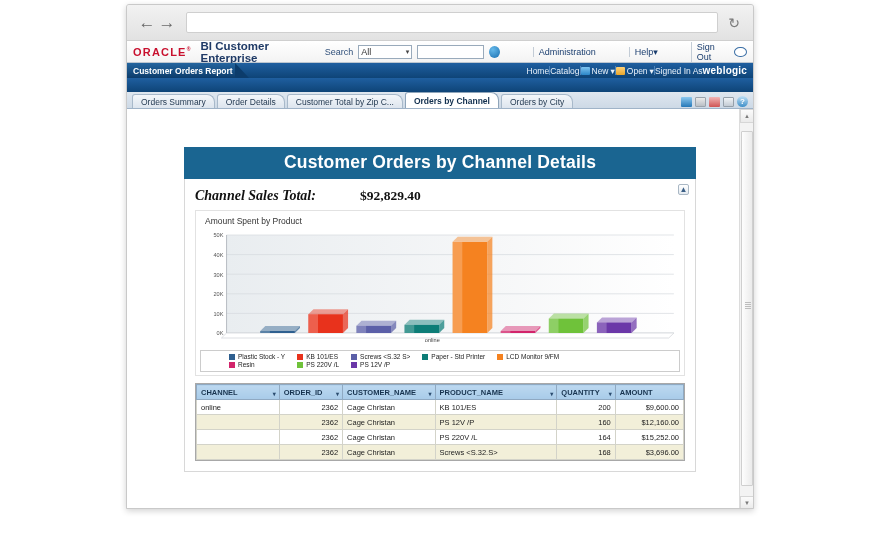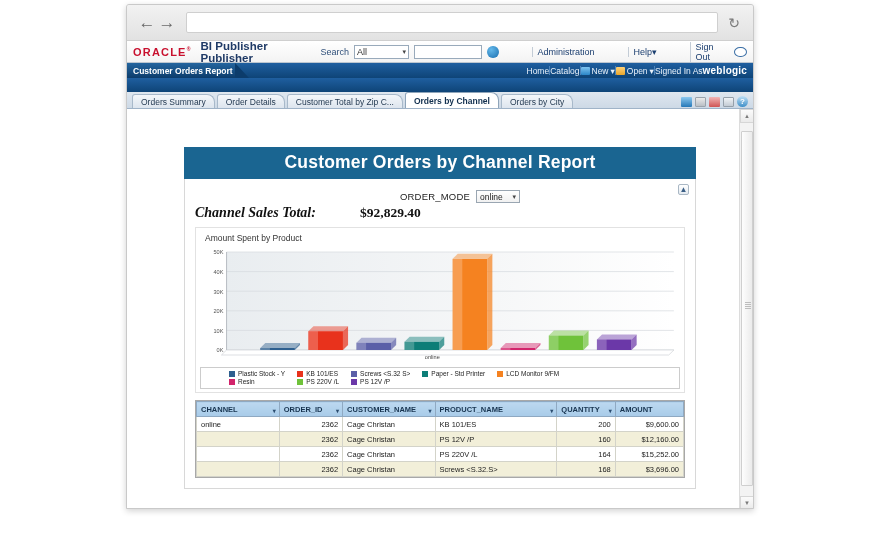--- a/index.html
+++ b/index.html
@@ -281,21 +281,21 @@
       <div class="urlbar">
         <input type="text" value="" placeholder="" style="">
       </div>
       <div class="reload-icon">↻</div>
     </div>
 
     <div class="viewport">
 
       <div class="bi-header">
         <span class="oracle-logo"><span>ORACLE</span><sup>®</sup></span>
-        <span class="bi-title">BI Publisher Publisher</span>
+        <span class="bi-title">BI Customer Enterprise</span>
 
         <div class="hdr-right">
           <span class="search-lbl">Search</span>
           <div class="search-select">
             <span>All</span>
             <span class="caret">▾</span>
           </div>
           <div class="search-input">
             <input type="text" value="" style="">
           </div>
@@ -345,33 +345,26 @@
           <span class="tb-ico tb-red"></span>
           <span class="tb-ico tb-list"></span>
           <span class="tb-help">?</span>
         </div>
       </div>
 
       <div class="canvas">
 
         <div class="report-wrap">
 
-          <div class="report-title">Customer Orders by Channel Report</div>
+          <div class="report-title">Customer Orders by Channel Details</div>
 
           <div class="report-body">
 
             <div class="collapse-btn">▲</div>
 
-            <div class="param-row">
-              <span class="param-label">ORDER_MODE</span>
-              <div class="param-select">
-                <span>online</span>
-                <span class="caret">▾</span>
-              </div>
-            </div>
 
             <div class="total-row">
               <span class="total-label">Channel Sales Total:</span>
               <span class="total-value">$92,829.40</span>
             </div>
 
             <div class="chart-box">
               <div class="chart-title">Amount Spent by Product</div>
               <div class="chart-area">
                 <svg id="chart-svg" width="100%" height="118" viewBox="0 0 470 118" preserveAspectRatio="none">

